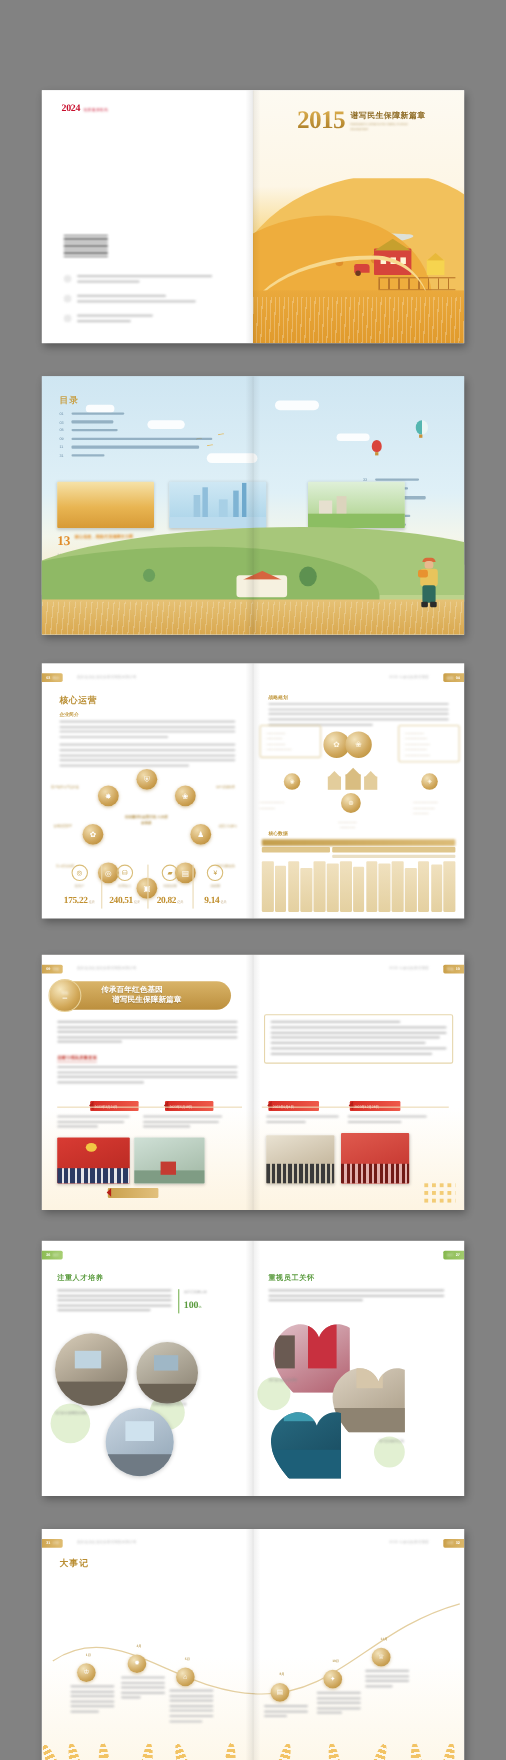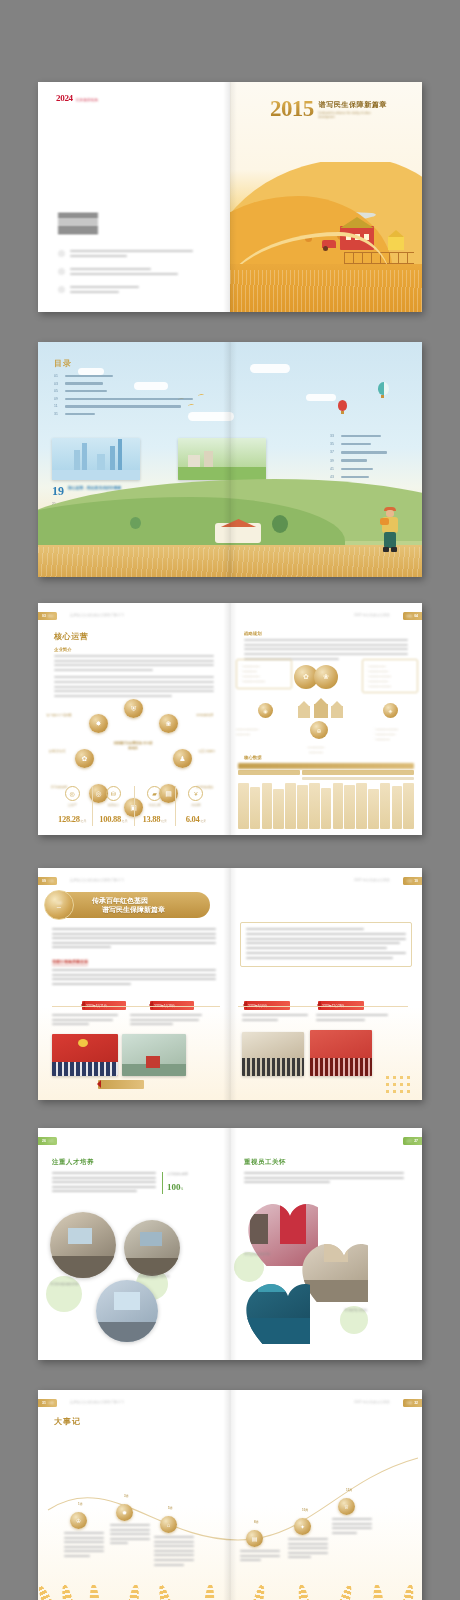--- a/index.html
+++ b/index.html
@@ -343,20 +343,41 @@
             <span class="t" style="width:32px"></span>
           </div>
         <div class="li">
             <span class="n">43</span>
             <span class="t" style="width:28px"></span>
           </div>
       </div>
     </div>
 
     <div class="chapters">
+      <div class="chapter">
+        <div class="thumb th-wheat"></div>
+        <div class="head">
+          <span class="pg" style="color:#e08c2a">13</span>
+          <span class="cap blur" style="color:#e08c2a">核心信息，助推生活保障主力军</span>
+        </div>
+        <div class="subs">
+          <div class="li">
+              <span class="n">14</span>
+              <span class="t" style="width:38px"></span>
+            </div>
+          <div class="li">
+              <span class="n">16</span>
+              <span class="t" style="width:38px"></span>
+            </div>
+          <div class="li">
+              <span class="n">18</span>
+              <span class="t" style="width:40px"></span>
+            </div>
+        </div>
+      </div>
 
       <div class="chapter">
         <div class="thumb th-city">
           <i style="position:absolute;left:22px;bottom:10px;width:6px;height:20px;background:#9ec8e0"></i>
           <i style="position:absolute;left:30px;bottom:10px;width:5px;height:27px;background:#8fbedb"></i>
           <i style="position:absolute;left:45px;bottom:10px;width:8px;height:16px;background:#a8d0e6"></i>
           <i style="position:absolute;left:58px;bottom:10px;width:5px;height:24px;background:#7fb4d4"></i>
           <i style="position:absolute;left:66px;bottom:10px;width:4px;height:31px;background:#6fa9cd"></i>
           <i style="position:absolute;left:0;bottom:0;right:0;height:10px;background:#bcdcee"></i>
         </div>
@@ -474,36 +495,36 @@
         <div class="lbl blur" style="left:-28px;top:86px;">员工权益保障</div>
         <div class="lbl blur" style="left:118px;top:14px;">绿色低碳发展</div>
         <div class="lbl blur" style="left:120px;top:50px;">社区公益参与</div>
         <div class="lbl blur" style="left:118px;top:86px;">科技创新驱动</div>
       </div>
 
       <div class="stats">
         <div class="stat">
           <div class="ic">◎</div>
           <div class="nm blur">总资产</div>
-          <div><span class="vl">128.28</span><span class="un">亿元</span></div>
+          <div><span class="vl">175.22</span><span class="un">亿元</span></div>
         </div>
         <div class="stat">
           <div class="ic">⛁</div>
           <div class="nm blur">保费收入</div>
-          <div><span class="vl">100.88</span><span class="un">亿元</span></div>
+          <div><span class="vl">240.51</span><span class="un">亿元</span></div>
         </div>
         <div class="stat">
           <div class="ic">▰</div>
           <div class="nm blur">利税总额</div>
-          <div><span class="vl">13.88</span><span class="un">亿元</span></div>
+          <div><span class="vl">20.82</span><span class="un">亿元</span></div>
         </div>
         <div class="stat">
           <div class="ic">¥</div>
           <div class="nm blur">纳税额</div>
-          <div><span class="vl">6.04</span><span class="un">亿元</span></div>
+          <div><span class="vl">9.14</span><span class="un">亿元</span></div>
         </div>
       </div>
     </div>
 
     <div class="page right">
       <div class="badge gold" style="right:-4px;top:9px;padding-right:8px;">
         <span class="bt blur">战略</span>
         <span class="bn">04</span>
       </div>
       <div class="runhead blur" style="right:32px;">2023 年度社会责任报告</div>

